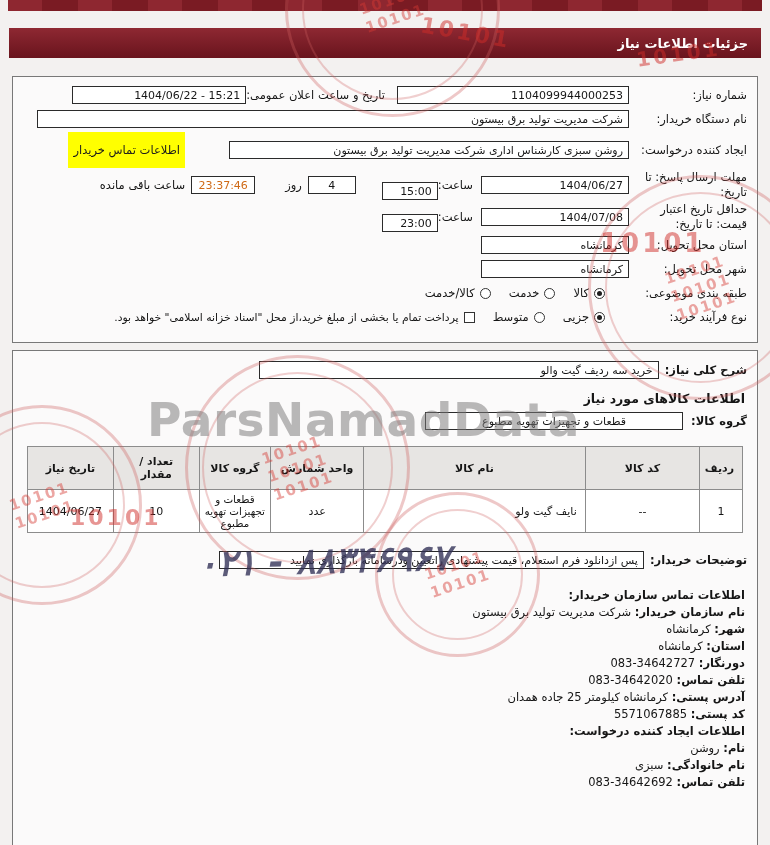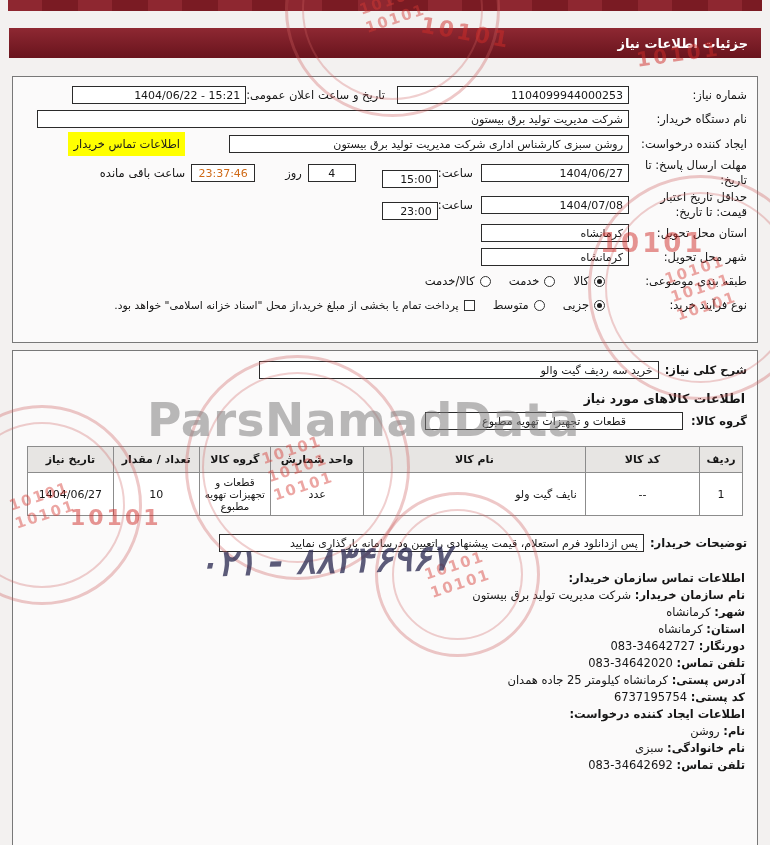--- a/index.html
+++ b/index.html
@@ -39,36 +39,36 @@
     background:#fff; border:1px solid #2b2b2b; height:18px;
     display:flex; align-items:center; padding:0 5px;
     font-size:11px; overflow:hidden; white-space:nowrap;
   }
   .w232{width:232px;} .w174{width:174px;} .w148{width:148px;} .w76{width:56px;margin-top:12px;}
   .w48{width:48px;} .w64{width:64px;} .w400{width:400px;align-items:center;} .w258{width:258px;} .w425{width:425px;}
   .grow { flex:1; margin-left:14px; }
   .center { justify-content:center; }
   .orange span { color:#cf6a17; }
 
-  .ylink { background:#ffff00; color:#1c1c1c; padding:5px 5px; font-size:11.5px; margin-right:44px; white-space:nowrap; }
+  .ylink { background:#ffff00; color:#1c1c1c; padding:11px 5px; font-size:11.5px; margin-right:44px; white-space:nowrap; }
 
   .radio {
     width:11px; height:11px; border:1px solid #333; border-radius:50%;
     background:#fff; display:inline-block; position:relative; margin-left:5px; flex:none;
   }
   .radio.sel::after { content:""; position:absolute; inset:2px; border-radius:50%; background:#1d1d1d; }
   .checkbox { width:11px; height:11px; border:1px solid #333; background:#fff; display:inline-block; margin-left:5px; flex:none; }
   .opt { display:inline-flex; align-items:center;justify-content:center; }
   .longnote { font-size:10.8px; white-space:nowrap; }
 
   .sec-title { font-weight:bold; font-size:12.5px; margin:10px 4px 4px; }
 
   .gtable { border-collapse:collapse; width:calc(100% - 12px); margin:14px 6px 0; table-layout:fixed; }
   .gtable th, .gtable td { border:1px solid #8c8c8c; font-size:11px; text-align:center; vertical-align:middle; }
-  .gtable th { background:#e7e5e3; font-weight:bold; height:26px; padding:0; }
+  .gtable th { background:#e7e5e3; font-weight:bold; height:26px; padding:8px; }
   .gtable td { background:#fff; height:40px; padding:3px 4px; }
   .gtable td.ta-r { text-align:right; padding-right:8px; }
   .gtable td.small { font-size:10.3px; }
 
   .contact { margin:16px 4px 0; font-size:11.5px; line-height:17px; }
   .c-title { font-weight:bold; }
   .c-lb { font-weight:bold; }
 
   
   .wm { position:absolute; inset:0; z-index:6; pointer-events:none; }
@@ -263,21 +263,21 @@
     </div>
 
     <div class="contact">
       <div class="c-title">اطلاعات تماس سازمان خریدار:</div>
       <div class="c-line"><span class="c-lb">نام سازمان خریدار:</span> <span>شرکت مدیریت تولید برق بیستون</span></div>
       <div class="c-line"><span class="c-lb">شهر:</span> <span>کرمانشاه</span></div>
       <div class="c-line"><span class="c-lb">استان:</span> <span>کرمانشاه</span></div>
       <div class="c-line"><span class="c-lb">دورنگار:</span> <span dir="ltr">083-34642727</span></div>
       <div class="c-line"><span class="c-lb">تلفن تماس:</span> <span dir="ltr">083-34642020</span></div>
       <div class="c-line"><span class="c-lb">آدرس پستی:</span> <span>کرمانشاه کیلومتر 25 جاده همدان</span></div>
-      <div class="c-line"><span class="c-lb">کد پستی:</span> <span dir="ltr">6737195754</span></div>
+      <div class="c-line"><span class="c-lb">کد پستی:</span> <span dir="ltr">5571067885</span></div>
       <div class="c-title">اطلاعات ایجاد کننده درخواست:</div>
       <div class="c-line"><span class="c-lb">نام:</span> <span>روشن</span></div>
       <div class="c-line"><span class="c-lb">نام خانوادگی:</span> <span>سبزی</span></div>
       <div class="c-line"><span class="c-lb">تلفن تماس:</span> <span dir="ltr">083-34642692</span></div>
     </div>
 
   </div>
 </div>
 
 <div class="wm">

